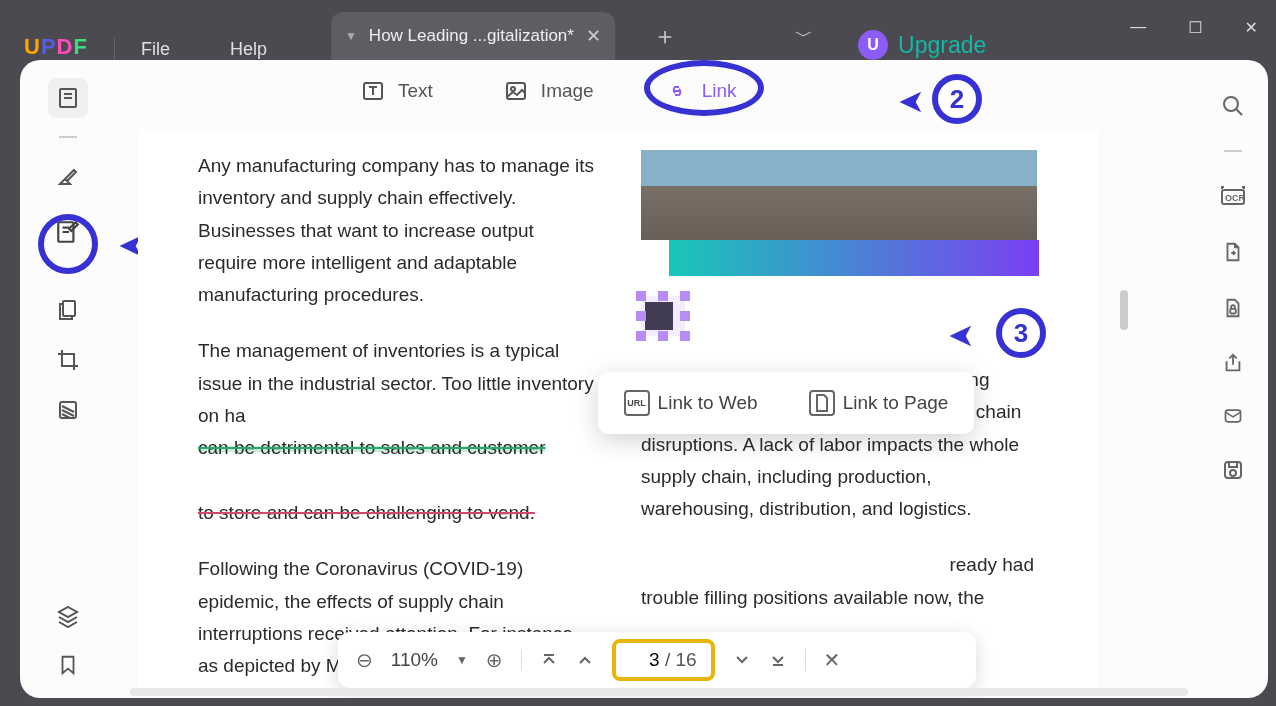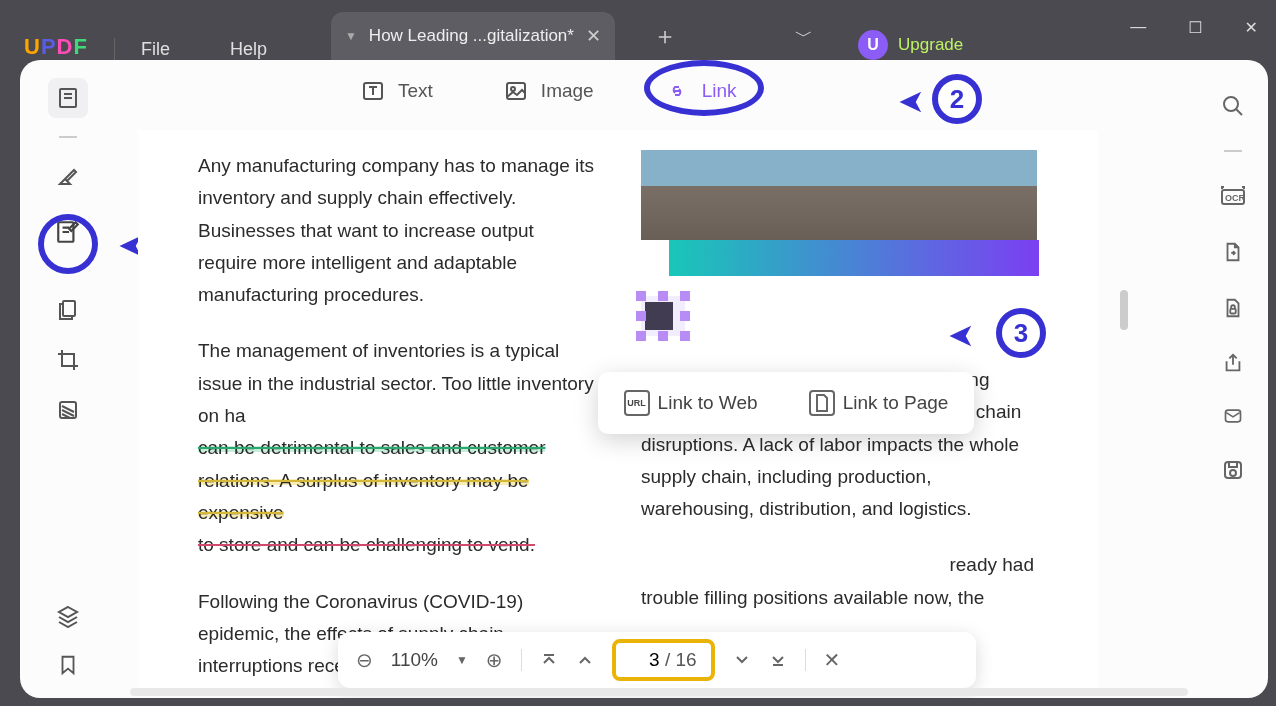--- a/index.html
+++ b/index.html
@@ -16,21 +16,21 @@
 .menu-item { font-size: 18px; color: #e0e0e0; margin-right: 60px; cursor: pointer; }
 .tab-container { display: flex; align-items: center; }
 .tab { background: #5d5d63; border-radius: 12px 12px 0 0; padding: 10px 14px; display: flex; align-items: center; gap: 12px; height: 48px; margin-left: 4px; }
 .tab-arrow { color: #aaa; font-size: 12px; }
 .tab-title { color: #eee; font-size: 17px; max-width: 230px; }
 .tab-close { color: #ccc; font-size: 18px; cursor: pointer; }
 .tab-new { color: #ccc; font-size: 24px; margin-left: 38px; cursor: pointer; }
 .tab-drop { color: #ccc; margin-left: 118px; font-size: 18px; }
 .upgrade-chip { display: flex; align-items: center; gap: 10px; margin-left: 45px; }
 .avatar { width: 30px; height: 30px; border-radius: 50%; background: #8b5cf6; color: white; display: flex; align-items: center; justify-content: center; font-size: 16px; font-weight: 600; }
-.upgrade-text { color: #bef264; font-size: 17px; }
+.upgrade-text { color: #14b8a6; font-size: 23px; }
 .win-controls { position: absolute; right: 18px; top: 18px; display: flex; gap: 42px; color: #ddd; }
 .win-btn { font-size: 16px; cursor: pointer; }
 
 
 .main-container { position: absolute; top: 60px; left: 20px; right: 8px; bottom: 8px; background: #fcfcfc; border-radius: 20px; overflow: hidden; }
 
 
 .left-sidebar { position: absolute; left: 0; top: 0; bottom: 0; width: 96px; display: flex; flex-direction: column; align-items: center; padding-top: 18px; }
 .ls-item { width: 40px; height: 40px; display: flex; align-items: center; justify-content: center; margin-bottom: 10px; border-radius: 8px; cursor: pointer; color: #555; }
 .ls-item.active-box { background: #f0f0f2; }
@@ -262,21 +262,21 @@
   </div>
 
   <div class="page-viewport">
     <div class="page">
       <div class="two-col">
         <div class="col">
           <p>Any manufacturing company has to manage its inventory and supply chain effectively. Businesses that want to increase output require more intelligent and adaptable manufacturing procedures.</p>
           <p>
             <span>The management of inventories is a typical issue in the industrial sector. Too little inventory on ha</span><br>
             <span class="strike strike-green">can be detrimental to sales and customer </span><br>
-            <span class="strike strike-yellow">relations. A surplus of inventory may be expensive </span><br>
+            <br>
             <span class="strike strike-red">to store and can be challenging to vend.</span>
           </p>
           <p>Following the Coronavirus (COVID-19) epidemic, the effects of supply chain interruptions received attention. For instance, as depicted by Matthews</p>
         </div>
         <div class="col" style="position:relative;">
           <div class="doc-img"></div>
           <div class="doc-img-grad"></div>
           <div class="heading-box">
             <div class="sel-handle" style="left:-5px;top:-5px;"></div>
             <div class="sel-handle" style="left:50%;top:-5px;margin-left:-5px;"></div>

